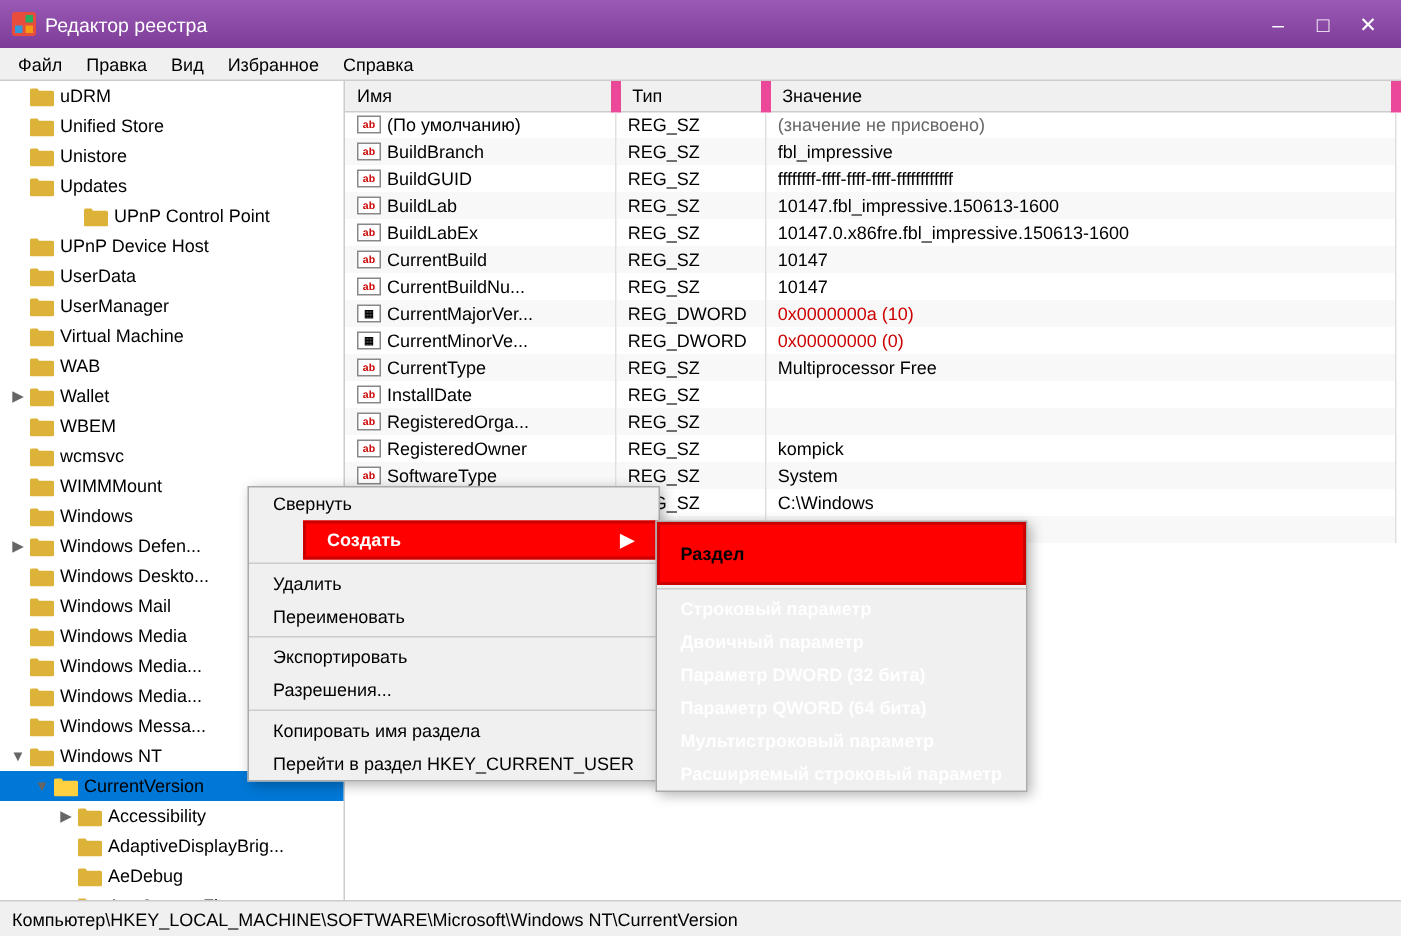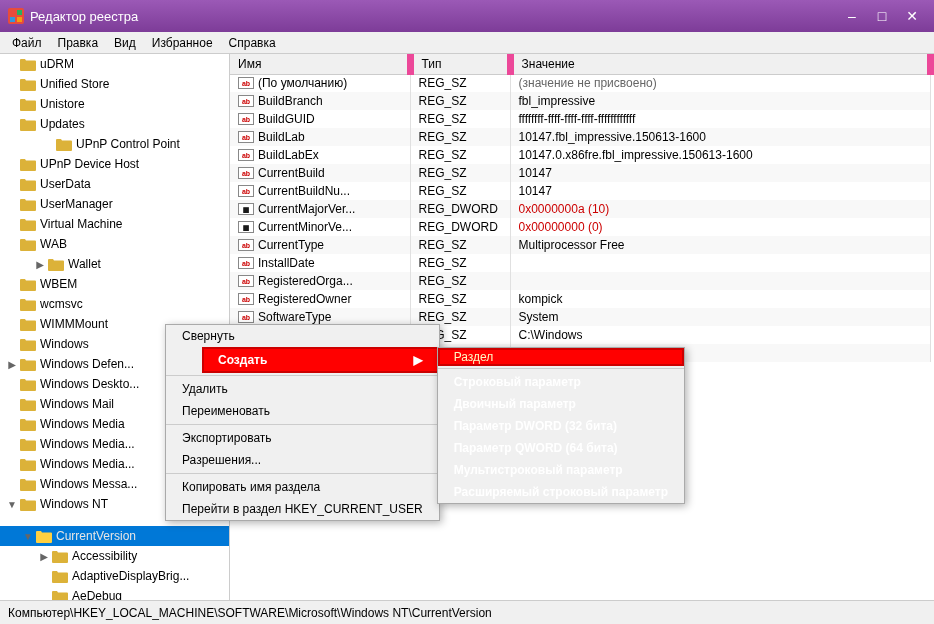--- a/index.html
+++ b/index.html
@@ -89,21 +89,21 @@
     .tree-item {
       display: flex;
       align-items: center;
       height: 20px;
       padding-left: 4px;
       cursor: pointer;
       white-space: nowrap;
       font-size: 12px;
       color: #000;
     }
-    .tree-item.selected { background: #0078d7; color: #e5e5e5; margin-top: 12px; }
+    .tree-item.selected { background: #0078d7; color: #000000; }
     .tree-item.selected .folder-icon { color: white; }
     .tree-arrow {
       width: 16px;
       height: 16px;
       display: flex;
       align-items: center;
       justify-content: center;
       font-size: 10px;
       color: #666;
     }
@@ -236,24 +236,24 @@
       font-size: 12px;
       z-index: 101;
     }
     .submenu-item {
       padding: 4px 16px;
       cursor: pointer;
       white-space: nowrap;
     }
     .submenu-item.highlighted {
       background: #ff0000;
-      color: #fef9c3;
+      color: #000000;
       border: 2px solid #cc0000;
-      font-weight: normal;
-      padding: 0 14px;
+      font-weight: bold;
+      padding: 12px 14px;
     }
     .ctx-create-row {
       position: relative;
     }
 
     
     .tree-scroll::-webkit-scrollbar,
     .right-scroll::-webkit-scrollbar { width: 12px; height: 12px; }
     .tree-scroll::-webkit-scrollbar-track,
     .right-scroll::-webkit-scrollbar-track { background: #f0f0f0; }
@@ -393,21 +393,21 @@
             </div>
             <div class="tree-item" style="padding-left: 4px;">
               <div class="tree-arrow empty"></div>
               <div class="folder-icon">
                 <svg width="16" height="13" viewBox="0 0 16 13">
                   <path d="M0 2 Q0 1 1 1 L5 1 L6 2.5 L15 2.5 Q16 2.5 16 3.5 L16 12 Q16 13 15 13 L1 13 Q0 13 0 12 Z" fill="#dcb239"></path>
                 </svg>
               </div>
               <span class="tree-label">WAB</span>
             </div>
-            <div class="tree-item" style="padding-left: 4px; margin-left: 28px;">
+            <div class="tree-item" style="padding-left: 4px;">
               <div class="tree-arrow collapsed"></div>
               <div class="folder-icon">
                 <svg width="16" height="13" viewBox="0 0 16 13">
                   <path d="M0 2 Q0 1 1 1 L5 1 L6 2.5 L15 2.5 Q16 2.5 16 3.5 L16 12 Q16 13 15 13 L1 13 Q0 13 0 12 Z" fill="#dcb239"></path>
                 </svg>
               </div>
               <span class="tree-label">Wallet</span>
             </div>
             <div class="tree-item" style="padding-left: 4px;">
               <div class="tree-arrow empty"></div>

